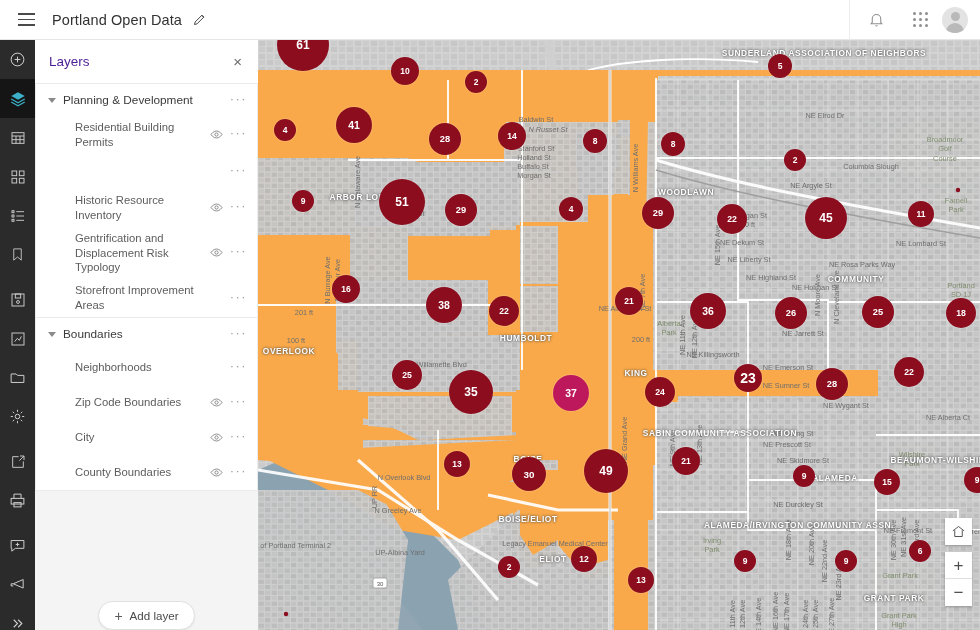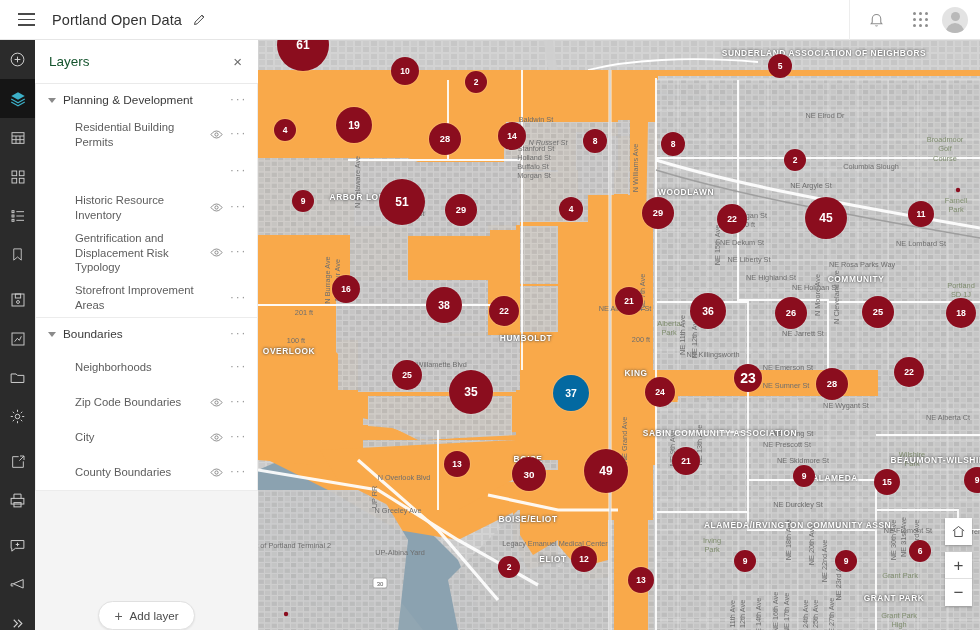--- a/index.html
+++ b/index.html
@@ -66,21 +66,21 @@
 
   
   #panel {
     position: absolute; top: 40px; left: 35px; width: 223px; height: 590px;
     background: #f4f4f4; z-index: 25; display: flex; flex-direction: column;
   }
   #panel-head {
     height: 44px; background: #fff; display: flex; align-items: center;
     padding: 0 12px 0 14px; border-bottom: 1px solid #eaeaea; flex: 0 0 auto;
   }
-  #panel-title { font-size: 13.5px; color: #14532d; }
+  #panel-title { font-size: 13.5px; color: #4c1d95; }
   #panel-close {
     margin-left: auto; font-size: 15px; color: #6b6b6b; cursor: pointer;
     line-height: 1; padding: 4px;
   }
   #panel-body { flex: 1 1 auto; overflow: hidden; padding: 0; }
   .group-card {
     background: #fff; border: 1px solid #ececec; border-top: none;
   }
   .group-head {
     display: flex; align-items: center; height: 32px; padding: 0 10px 0 12px;
@@ -609,21 +609,21 @@
       <path d="M352 30 L352 590" stroke="#b5b5b5" stroke-width="1" fill="none" opacity="0.9"></path>
 
       <rect x="115" y="538" width="14" height="10" rx="2" fill="#fff" stroke="#9a9a9a" stroke-width="0.8"></rect>
       <text x="122" y="546" font-size="6" fill="#555" text-anchor="middle" font-family="Liberation Sans, sans-serif">30</text>
       <circle cx="28" cy="574" r="2.2" fill="#8b0d1e"></circle>
       <circle cx="700" cy="150" r="2.2" fill="#8b0d1e"></circle>
     </svg>
 
     <div id="map-overlays">
         <div class="slabel" style="left: 278px; top: 79px;">Baldwin St</div>
-        <div class="slabel" style="left: 290px; top: 102px; font-style: italic;">N Russet St</div>
+        <div class="slabel" style="left: 290px; top: 89px; font-style: italic;">N Russet St</div>
         <div class="slabel" style="left: 278px; top: 108px;">Stanford St</div>
         <div class="slabel" style="left: 276px; top: 117px;">Holland St</div>
         <div class="slabel" style="left: 275px; top: 126px;">Buffalo St</div>
         <div class="slabel" style="left: 276px; top: 135px;">Morgan St</div>
         <div class="slabel" style="left: 567px; top: 75px;">NE Elrod Dr</div>
         <div class="slabel" style="left: 613px; top: 126px;">Columbia Slough</div>
         <div class="slabel" style="left: 553px; top: 145px;">NE Argyle St</div>
         <div class="slabel" style="left: 486px; top: 175px;">NE Morgan St</div>
         <div class="slabel" style="left: 484px; top: 202px;">NE Dekum St</div>
         <div class="slabel" style="left: 491px; top: 219px;">NE Liberty St</div>
@@ -711,21 +711,21 @@
         <div class="mlabel" style="left: 683px; top: 420px;">BEAUMONT-WILSHIRE</div>
         <div class="mlabel" style="left: 541px; top: 485px;">ALAMEDA/IRVINGTON COMMUNITY ASSN.</div>
         <div class="mlabel" style="left: 270px; top: 419px;">BOISE</div>
         <div class="mlabel" style="left: 270px; top: 479px;">BOISE/ELIOT</div>
         <div class="mlabel" style="left: 295px; top: 519px;">ELIOT</div>
         <div class="mlabel" style="left: 636px; top: 558px;">GRANT PARK</div>
         <div class="cluster" style="left: 45px; top: 5px; width: 52px; height: 52px; font-size: 12px; background: rgb(139, 13, 30);">61</div>
         <div class="cluster" style="left: 147px; top: 31px; width: 28px; height: 28px; font-size: 8.5px; background: rgb(139, 13, 30);">10</div>
         <div class="cluster" style="left: 218px; top: 42px; width: 22px; height: 22px; font-size: 8.5px; background: rgb(139, 13, 30);">2</div>
         <div class="cluster" style="left: 522px; top: 26px; width: 24px; height: 24px; font-size: 8.5px; background: rgb(139, 13, 30);">5</div>
-        <div class="cluster" style="left: 96px; top: 85px; width: 36px; height: 36px; font-size: 10.44px; background: rgb(139, 13, 30);">19</div>
+        <div class="cluster" style="left: 96px; top: 85px; width: 36px; height: 36px; font-size: 10.44px; background: rgb(139, 13, 30);">41</div>
         <div class="cluster" style="left: 27px; top: 90px; width: 22px; height: 22px; font-size: 8.5px; background: rgb(139, 13, 30);">4</div>
         <div class="cluster" style="left: 187px; top: 99px; width: 32px; height: 32px; font-size: 9.28px; background: rgb(139, 13, 30);">28</div>
         <div class="cluster" style="left: 254px; top: 96px; width: 28px; height: 28px; font-size: 8.5px; background: rgb(139, 13, 30);">14</div>
         <div class="cluster" style="left: 337px; top: 101px; width: 24px; height: 24px; font-size: 8.5px; background: rgb(139, 13, 30);">8</div>
         <div class="cluster" style="left: 415px; top: 104px; width: 24px; height: 24px; font-size: 8.5px; background: rgb(139, 13, 30);">8</div>
         <div class="cluster" style="left: 537px; top: 120px; width: 22px; height: 22px; font-size: 8.5px; background: rgb(139, 13, 30);">2</div>
         <div class="cluster" style="left: 45px; top: 161px; width: 22px; height: 22px; font-size: 8.5px; background: rgb(139, 13, 30);">9</div>
         <div class="cluster" style="left: 144px; top: 162px; width: 46px; height: 46px; font-size: 12px; background: rgb(139, 13, 30);">51</div>
         <div class="cluster" style="left: 203px; top: 170px; width: 32px; height: 32px; font-size: 9.28px; background: rgb(139, 13, 30);">29</div>
         <div class="cluster" style="left: 313px; top: 169px; width: 24px; height: 24px; font-size: 8.5px; background: rgb(139, 13, 30);">4</div>
@@ -736,21 +736,21 @@
         <div class="cluster" style="left: 88px; top: 249px; width: 28px; height: 28px; font-size: 8.5px; background: rgb(139, 13, 30);">16</div>
         <div class="cluster" style="left: 186px; top: 265px; width: 36px; height: 36px; font-size: 10.44px; background: rgb(139, 13, 30);">38</div>
         <div class="cluster" style="left: 246px; top: 271px; width: 30px; height: 30px; font-size: 8.7px; background: rgb(139, 13, 30);">22</div>
         <div class="cluster" style="left: 371px; top: 261px; width: 28px; height: 28px; font-size: 8.5px; background: rgb(139, 13, 30);">21</div>
         <div class="cluster" style="left: 450px; top: 271px; width: 36px; height: 36px; font-size: 10.44px; background: rgb(139, 13, 30);">36</div>
         <div class="cluster" style="left: 533px; top: 273px; width: 32px; height: 32px; font-size: 9.28px; background: rgb(139, 13, 30);">26</div>
         <div class="cluster" style="left: 620px; top: 272px; width: 32px; height: 32px; font-size: 9.28px; background: rgb(139, 13, 30);">25</div>
         <div class="cluster" style="left: 703px; top: 273px; width: 30px; height: 30px; font-size: 8.7px; background: rgb(139, 13, 30);">18</div>
         <div class="cluster" style="left: 149px; top: 335px; width: 30px; height: 30px; font-size: 8.7px; background: rgb(139, 13, 30);">25</div>
         <div class="cluster" style="left: 213px; top: 352px; width: 44px; height: 44px; font-size: 12px; background: rgb(139, 13, 30);">35</div>
-        <div class="cluster" style="left: 313px; top: 353px; width: 36px; height: 36px; font-size: 10.44px; background: #0369a1;">37</div>
+        <div class="cluster" style="left: 313px; top: 353px; width: 36px; height: 36px; font-size: 10.44px; background: #be185d;">37</div>
         <div class="cluster" style="left: 402px; top: 352px; width: 30px; height: 30px; font-size: 8.7px; background: rgb(139, 13, 30);">24</div>
         <div class="cluster" style="left: 490px; top: 338px; width: 28px; height: 28px; font-size: 14px; background: rgb(139, 13, 30);">23</div>
         <div class="cluster" style="left: 574px; top: 344px; width: 32px; height: 32px; font-size: 9.28px; background: rgb(139, 13, 30);">28</div>
         <div class="cluster" style="left: 651px; top: 332px; width: 30px; height: 30px; font-size: 8.7px; background: rgb(139, 13, 30);">22</div>
         <div class="cluster" style="left: 428px; top: 421px; width: 28px; height: 28px; font-size: 8.5px; background: rgb(139, 13, 30);">21</div>
         <div class="cluster" style="left: 546px; top: 436px; width: 22px; height: 22px; font-size: 8.5px; background: rgb(139, 13, 30);">9</div>
         <div class="cluster" style="left: 629px; top: 442px; width: 26px; height: 26px; font-size: 8.5px; background: rgb(139, 13, 30);">15</div>
         <div class="cluster" style="left: 719px; top: 440px; width: 26px; height: 26px; font-size: 8.5px; background: rgb(139, 13, 30);">9</div>
         <div class="cluster" style="left: 199px; top: 424px; width: 26px; height: 26px; font-size: 8.5px; background: rgb(139, 13, 30);">13</div>
         <div class="cluster" style="left: 271px; top: 434px; width: 34px; height: 34px; font-size: 9.86px; background: rgb(139, 13, 30);">30</div>

